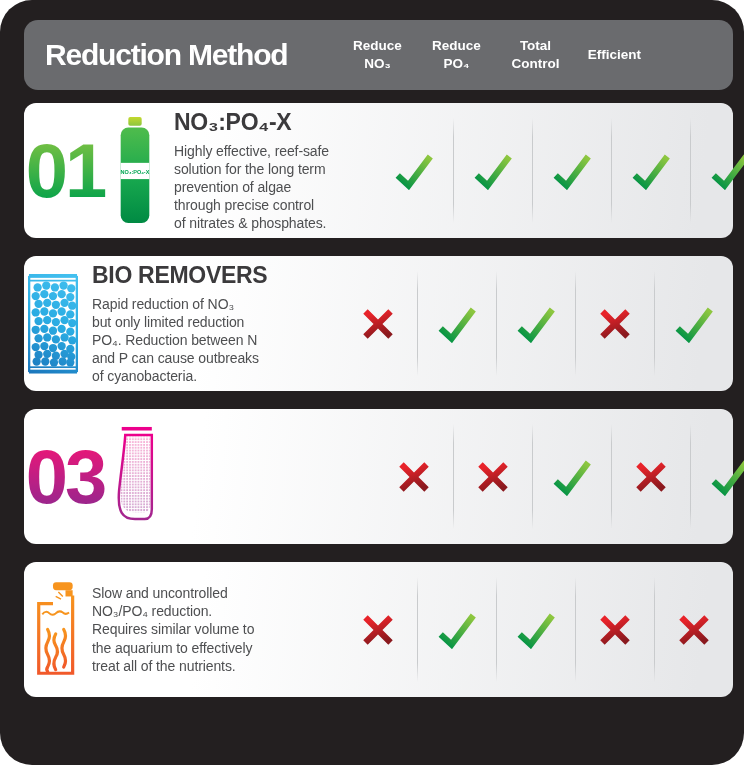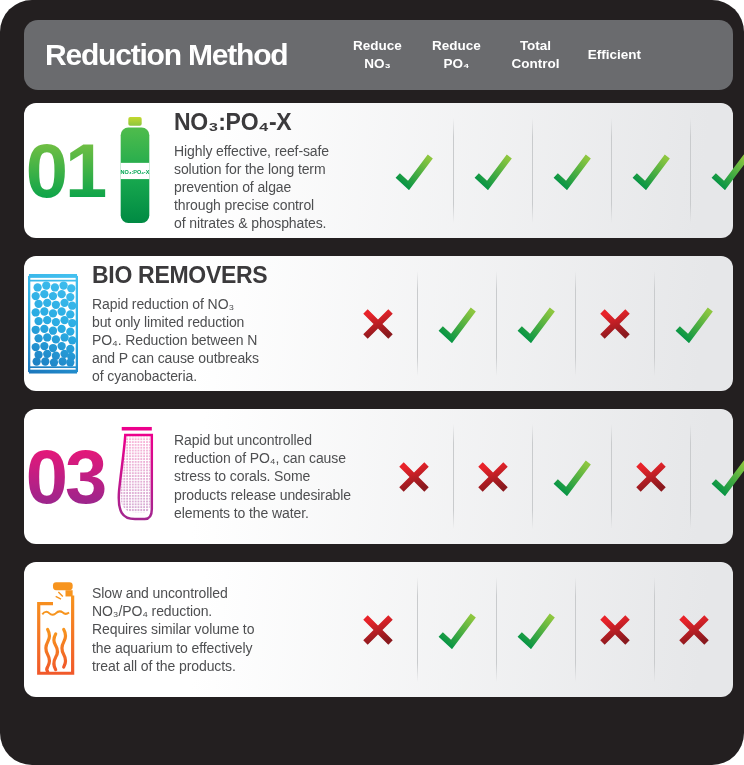--- a/index.html
+++ b/index.html
@@ -311,25 +311,20 @@
     <div class="icon-box">
       <svg width="46" height="103" viewBox="0 0 52 112">
         <rect x="11" y="0" width="34" height="4" fill="#ec008c"></rect>
         <g mask="url(#dotsMask)">
           <path d="M15,9 C14,26 10,52 8,72 C6,96 12,104 26,104 L37,104 C43,104 45,100 45,93 L45,9 Z" fill="url(#gradPinkFill)" transform="translate(2.6,2.8) scale(0.9)"></path>
         </g>
         <path d="M15,9 C14,26 10,52 8,72 C6,96 12,104 26,104 L37,104 C43,104 45,100 45,93 L45,9 Z" fill="none" stroke="url(#gradPinkLine)" stroke-width="2.8"></path>
       </svg>
     </div>
     <div class="text">
-      <p>Rapid but uncontrolled
-reduction of PO₄, can cause
-stress to corals. Some
-products release undesirable
-elements to the water.</p>
     </div>
     <div class="marks">
       <div class="cell" data-mark="cross">
 
         <svg class="cross-icon" width="34" height="34" viewBox="0 0 38 38">
             <path d="M5 5 L33 33 M33 5 L5 33" fill="none" stroke="url(#gradCross)" stroke-width="7"></path>
           </svg>
       </div>
       <div class="cell" data-mark="cross">
 
@@ -371,21 +366,21 @@
           <path d="M31,61 q-4,7 0,13 q4,7 0,13 q-4,7 0,14"></path>
           <path d="M40,56 q4,7 0,14 q-4,7 0,14 q4,7 0,14"></path>
         </g>
       </svg>
     </div>
     <div class="text">
       <p>Slow and uncontrolled
 NO₃/PO₄ reduction.
 Requires similar volume to
 the aquarium to effectively
-treat all of the products.</p>
+treat all of the nutrients.</p>
     </div>
     <div class="marks">
       <div class="cell" data-mark="cross">
 
         <svg class="cross-icon" width="34" height="34" viewBox="0 0 38 38">
             <path d="M5 5 L33 33 M33 5 L5 33" fill="none" stroke="url(#gradCross)" stroke-width="7"></path>
           </svg>
       </div>
       <div class="cell" data-mark="check">
         <svg class="check-icon" width="42" height="38" viewBox="0 0 46 42">

